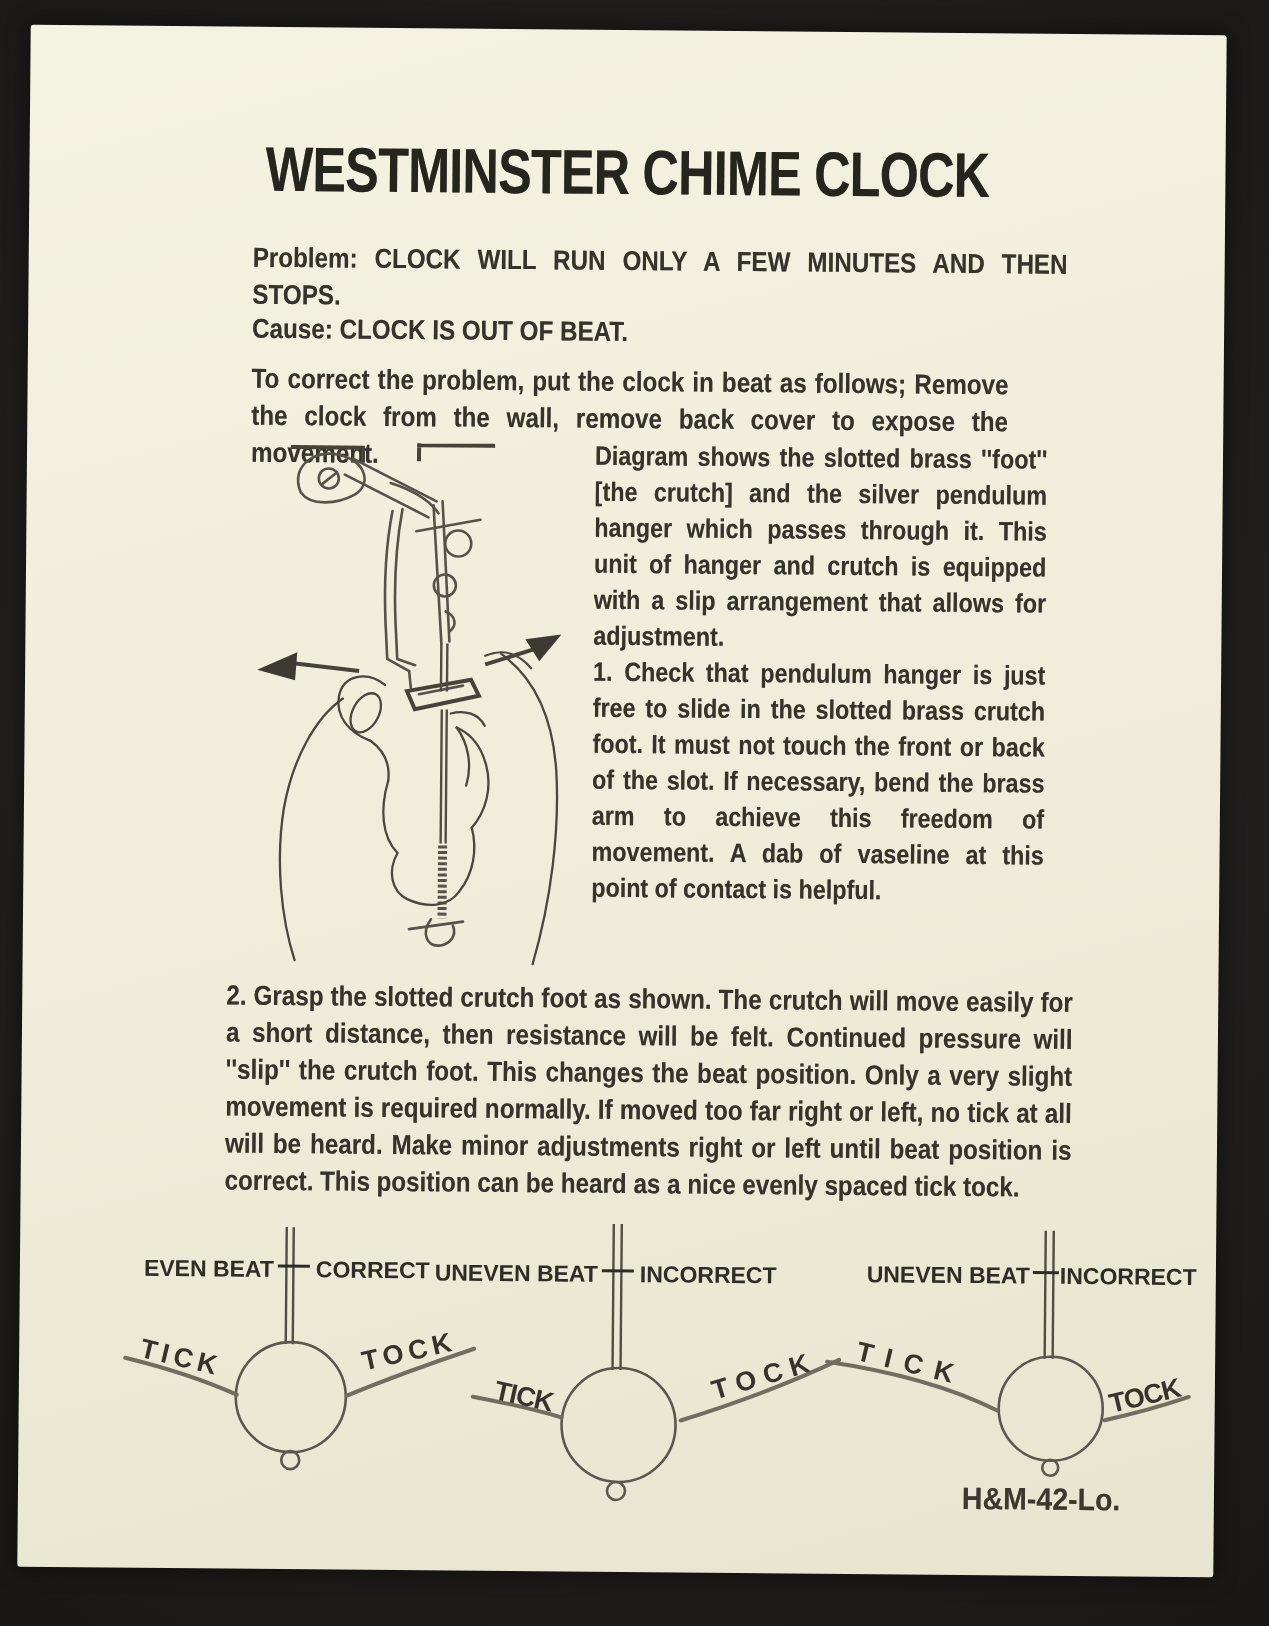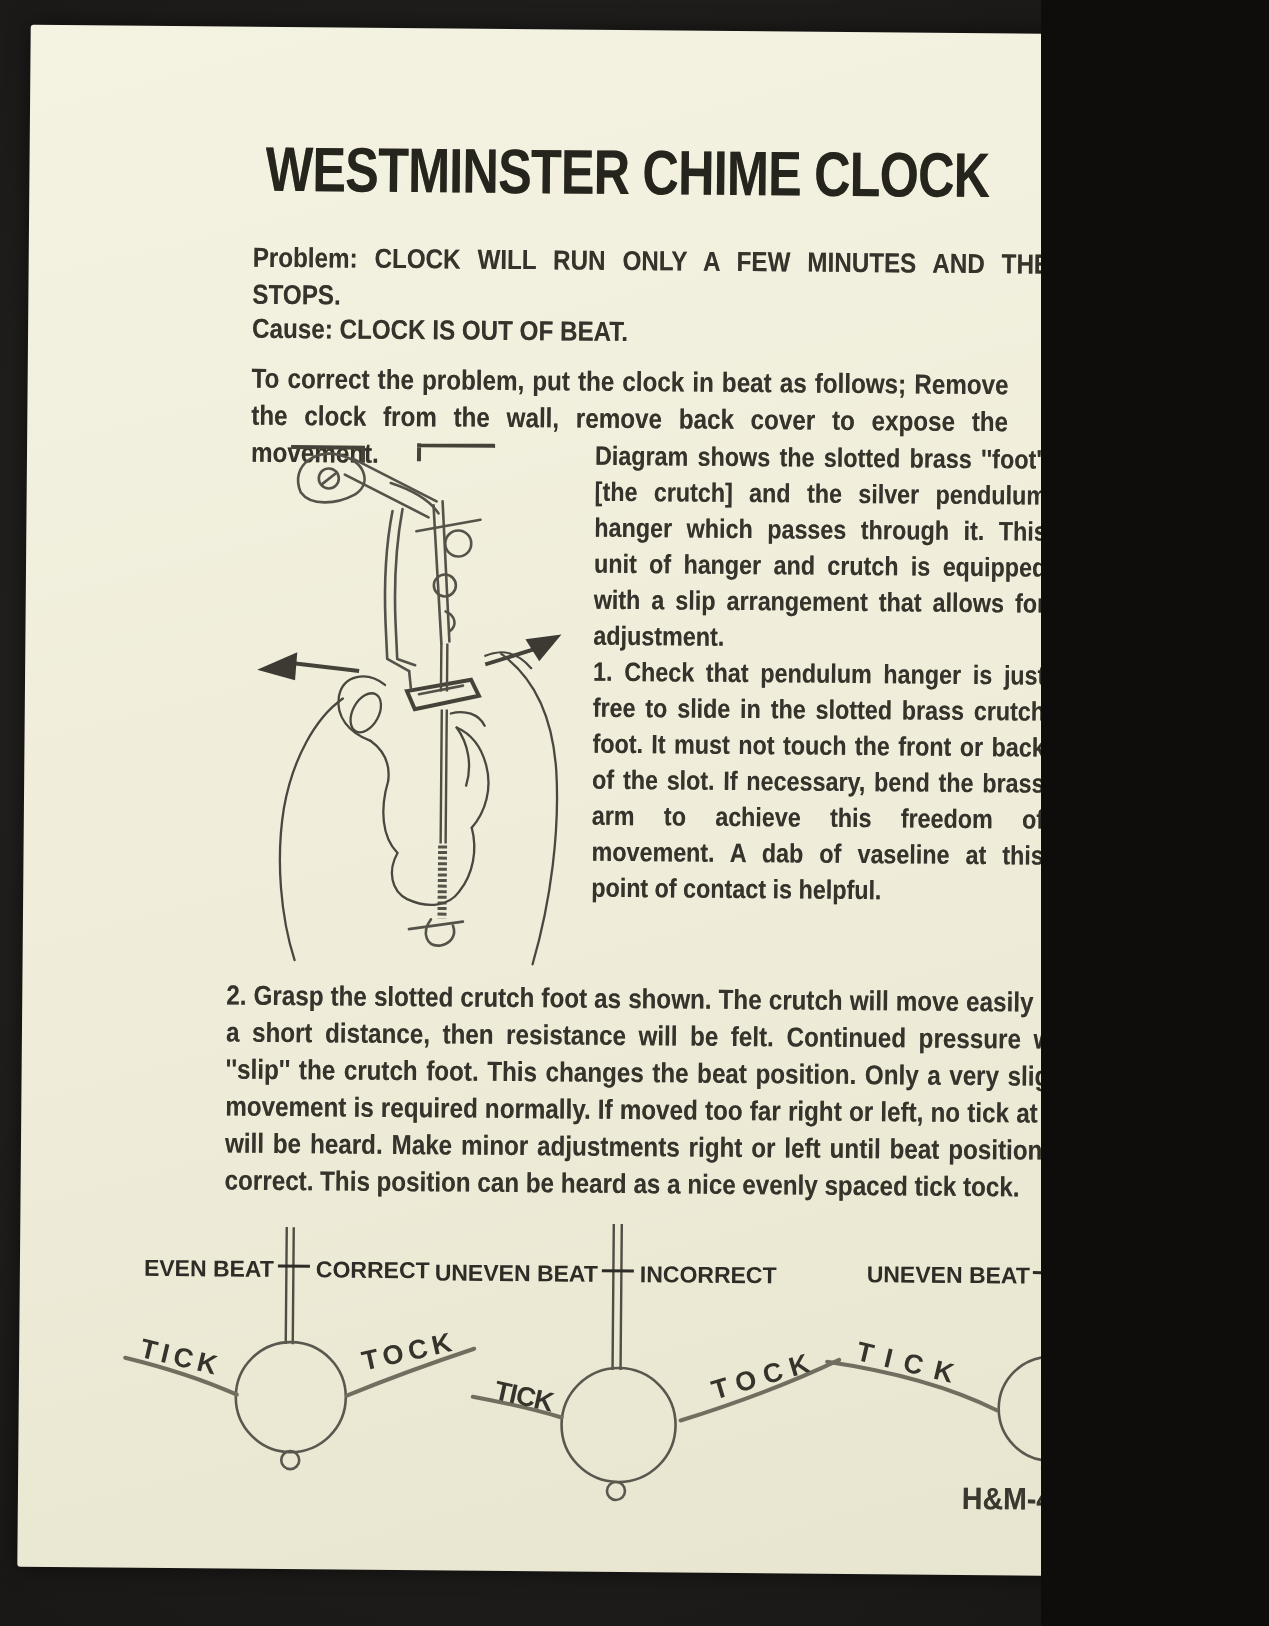--- a/index.html
+++ b/index.html
@@ -1,16 +1,16 @@
 <!DOCTYPE html>
 <html><head>
 <meta charset="utf-8">
 <style>
   html,body{margin:0;padding:0;background:#0e0d0c;}
-  .photo{position:relative;width:1041px;height:1626px;overflow:hidden;
+  .photo{position:relative;width:1269px;height:1626px;overflow:hidden;
     background:radial-gradient(120% 90% at 50% 45%, #282724 0%, #1d1c1a 55%, #131211 100%);
     font-family:"Liberation Sans", sans-serif;}
   .paper{position:absolute;left:24px;top:30px;width:1196px;height:1542px;
     transform:rotate(.5deg);transform-origin:50% 50%;
     background:linear-gradient(165deg,#f4f2e1 0%,#efecd9 55%,#e7e4cf 100%);
     border-radius:3px;box-shadow:0 0 22px rgba(0,0,0,.55);}
   .paper *{color:#35332b;}
   .tx{position:absolute;font-weight:700;transform-origin:left top;
       text-shadow:0 0 .6px rgba(52,50,40,.45);}
   h1.tx{margin:0;left:0;width:100%;top:106px;text-align:center;

